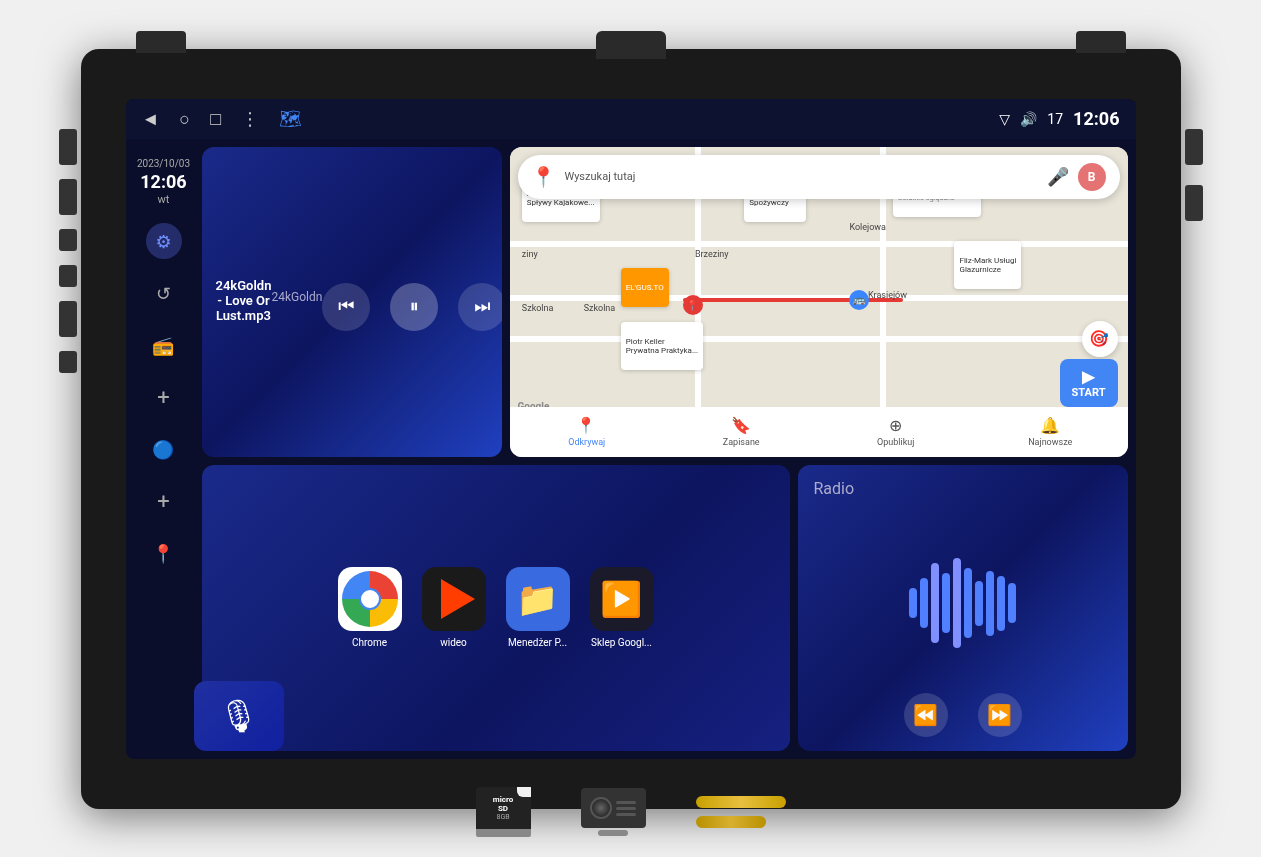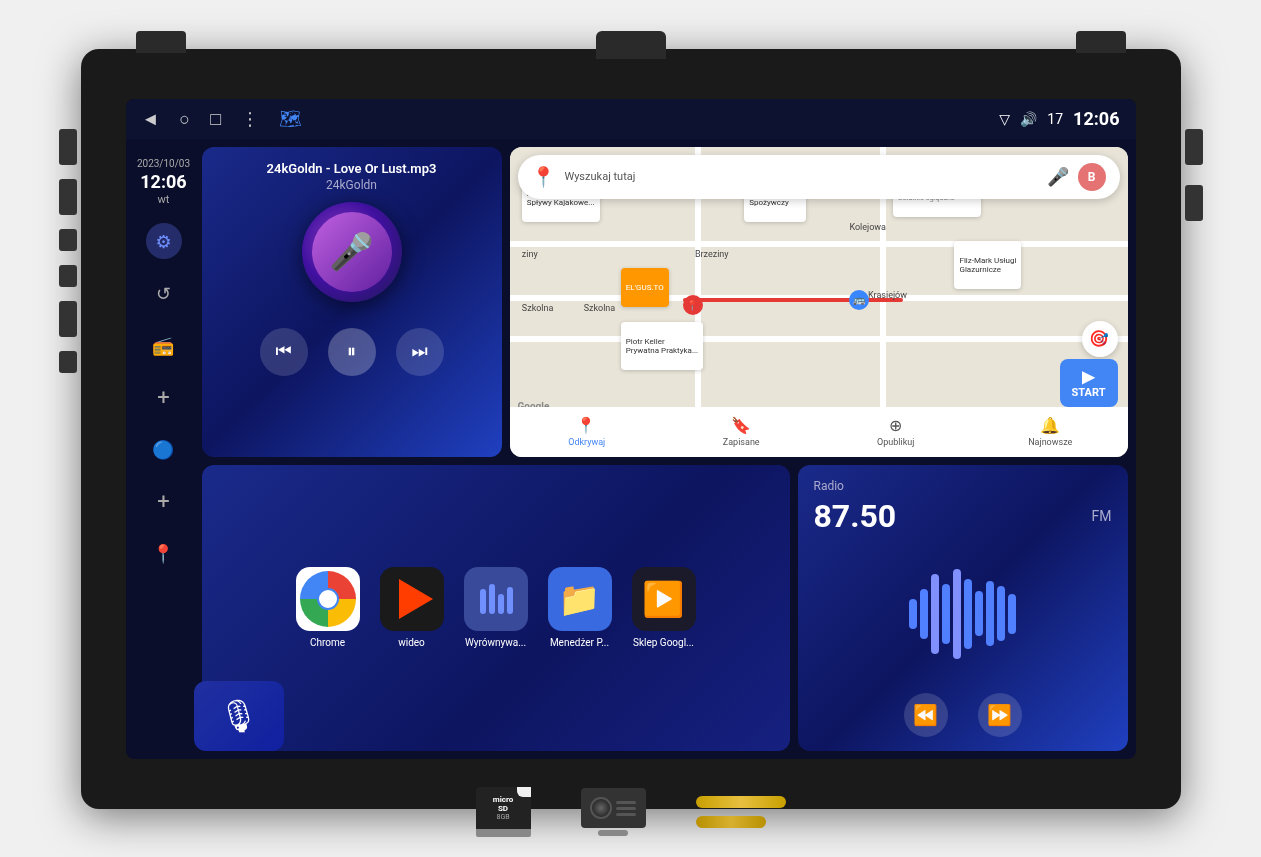--- a/index.html
+++ b/index.html
@@ -190,21 +190,20 @@
       flex: 1;
     }
 
     
     .music-panel {
       width: 300px;
       background: linear-gradient(135deg, #1a2a8a 0%, #0d1560 50%, #2040c0 100%);
       border-radius: 12px;
       padding: 14px;
       display: flex;
-      flex-direction: column;
       align-items: center;
       position: relative;
       overflow: hidden;
       flex-shrink: 0;
     }
     .music-title {
       color: white;
       font-size: 13px;
       font-weight: 600;
       text-align: center;
@@ -470,22 +469,22 @@
       width: 330px;
       background: linear-gradient(135deg, #1a2a8a 0%, #0d1560 50%, #2040c0 100%);
       border-radius: 12px;
       padding: 14px 16px;
       display: flex;
       flex-direction: column;
       flex-shrink: 0;
     }
     .radio-label {
       color: #aac;
-      font-size: 12px;
-      margin-bottom: 4px;
+      font-size: 16px;
+      margin-bottom: 16px;
     }
     .radio-freq-row {
       display: flex;
       align-items: center;
       justify-content: space-between;
     }
     .radio-freq {
       color: white;
       font-size: 32px;
       font-weight: bold;
@@ -821,55 +820,40 @@
                 <span class="app-label">Chrome</span>
               </div>
 
               <div class="app-item">
                 <div class="app-icon video">
                   <div class="video-play"></div>
                 </div>
                 <span class="app-label">wideo</span>
               </div>
 
-              <div class="app-item">
-                <div class="app-icon equalizer">
-                  <svg width="40" height="40" viewBox="0 0 40 40">
-                    <rect x="4" y="10" width="6" height="25" rx="3" fill="#7090ff"></rect>
-                    <rect x="13" y="5" width="6" height="30" rx="3" fill="#7090ff"></rect>
-                    <rect x="22" y="15" width="6" height="20" rx="3" fill="#7090ff"></rect>
-                    <rect x="31" y="8" width="6" height="27" rx="3" fill="#7090ff"></rect>
-                  </svg>
-                </div>
-                <span class="app-label">Wyrównywa...</span>
-              </div>
 
               <div class="app-item">
                 <div class="app-icon files">
                   <span class="files-icon-shape">📁</span>
                 </div>
                 <span class="app-label">Menedżer P...</span>
               </div>
 
               <div class="app-item">
                 <div class="app-icon play">
                   <span class="play-triangle">▶️</span>
                 </div>
                 <span class="app-label">Sklep Googl...</span>
               </div>
 
             </div>
           </div>
 
           <div class="radio-panel">
             <div class="radio-label">Radio</div>
-            <div class="radio-freq-row">
-              <span class="radio-freq">87.50</span>
-              <span class="radio-band">FM</span>
-            </div>
             <div class="radio-viz">
               <div class="viz-bar" style="height:30px;"></div>
               <div class="viz-bar" style="height:50px;"></div>
               <div class="viz-bar" style="height:80px;background:#8090ff;"></div>
               <div class="viz-bar" style="height:60px;"></div>
               <div class="viz-bar" style="height:90px;background:#8090ff;"></div>
               <div class="viz-bar" style="height:70px;"></div>
               <div class="viz-bar" style="height:45px;"></div>
               <div class="viz-bar" style="height:65px;"></div>
               <div class="viz-bar" style="height:55px;"></div>

